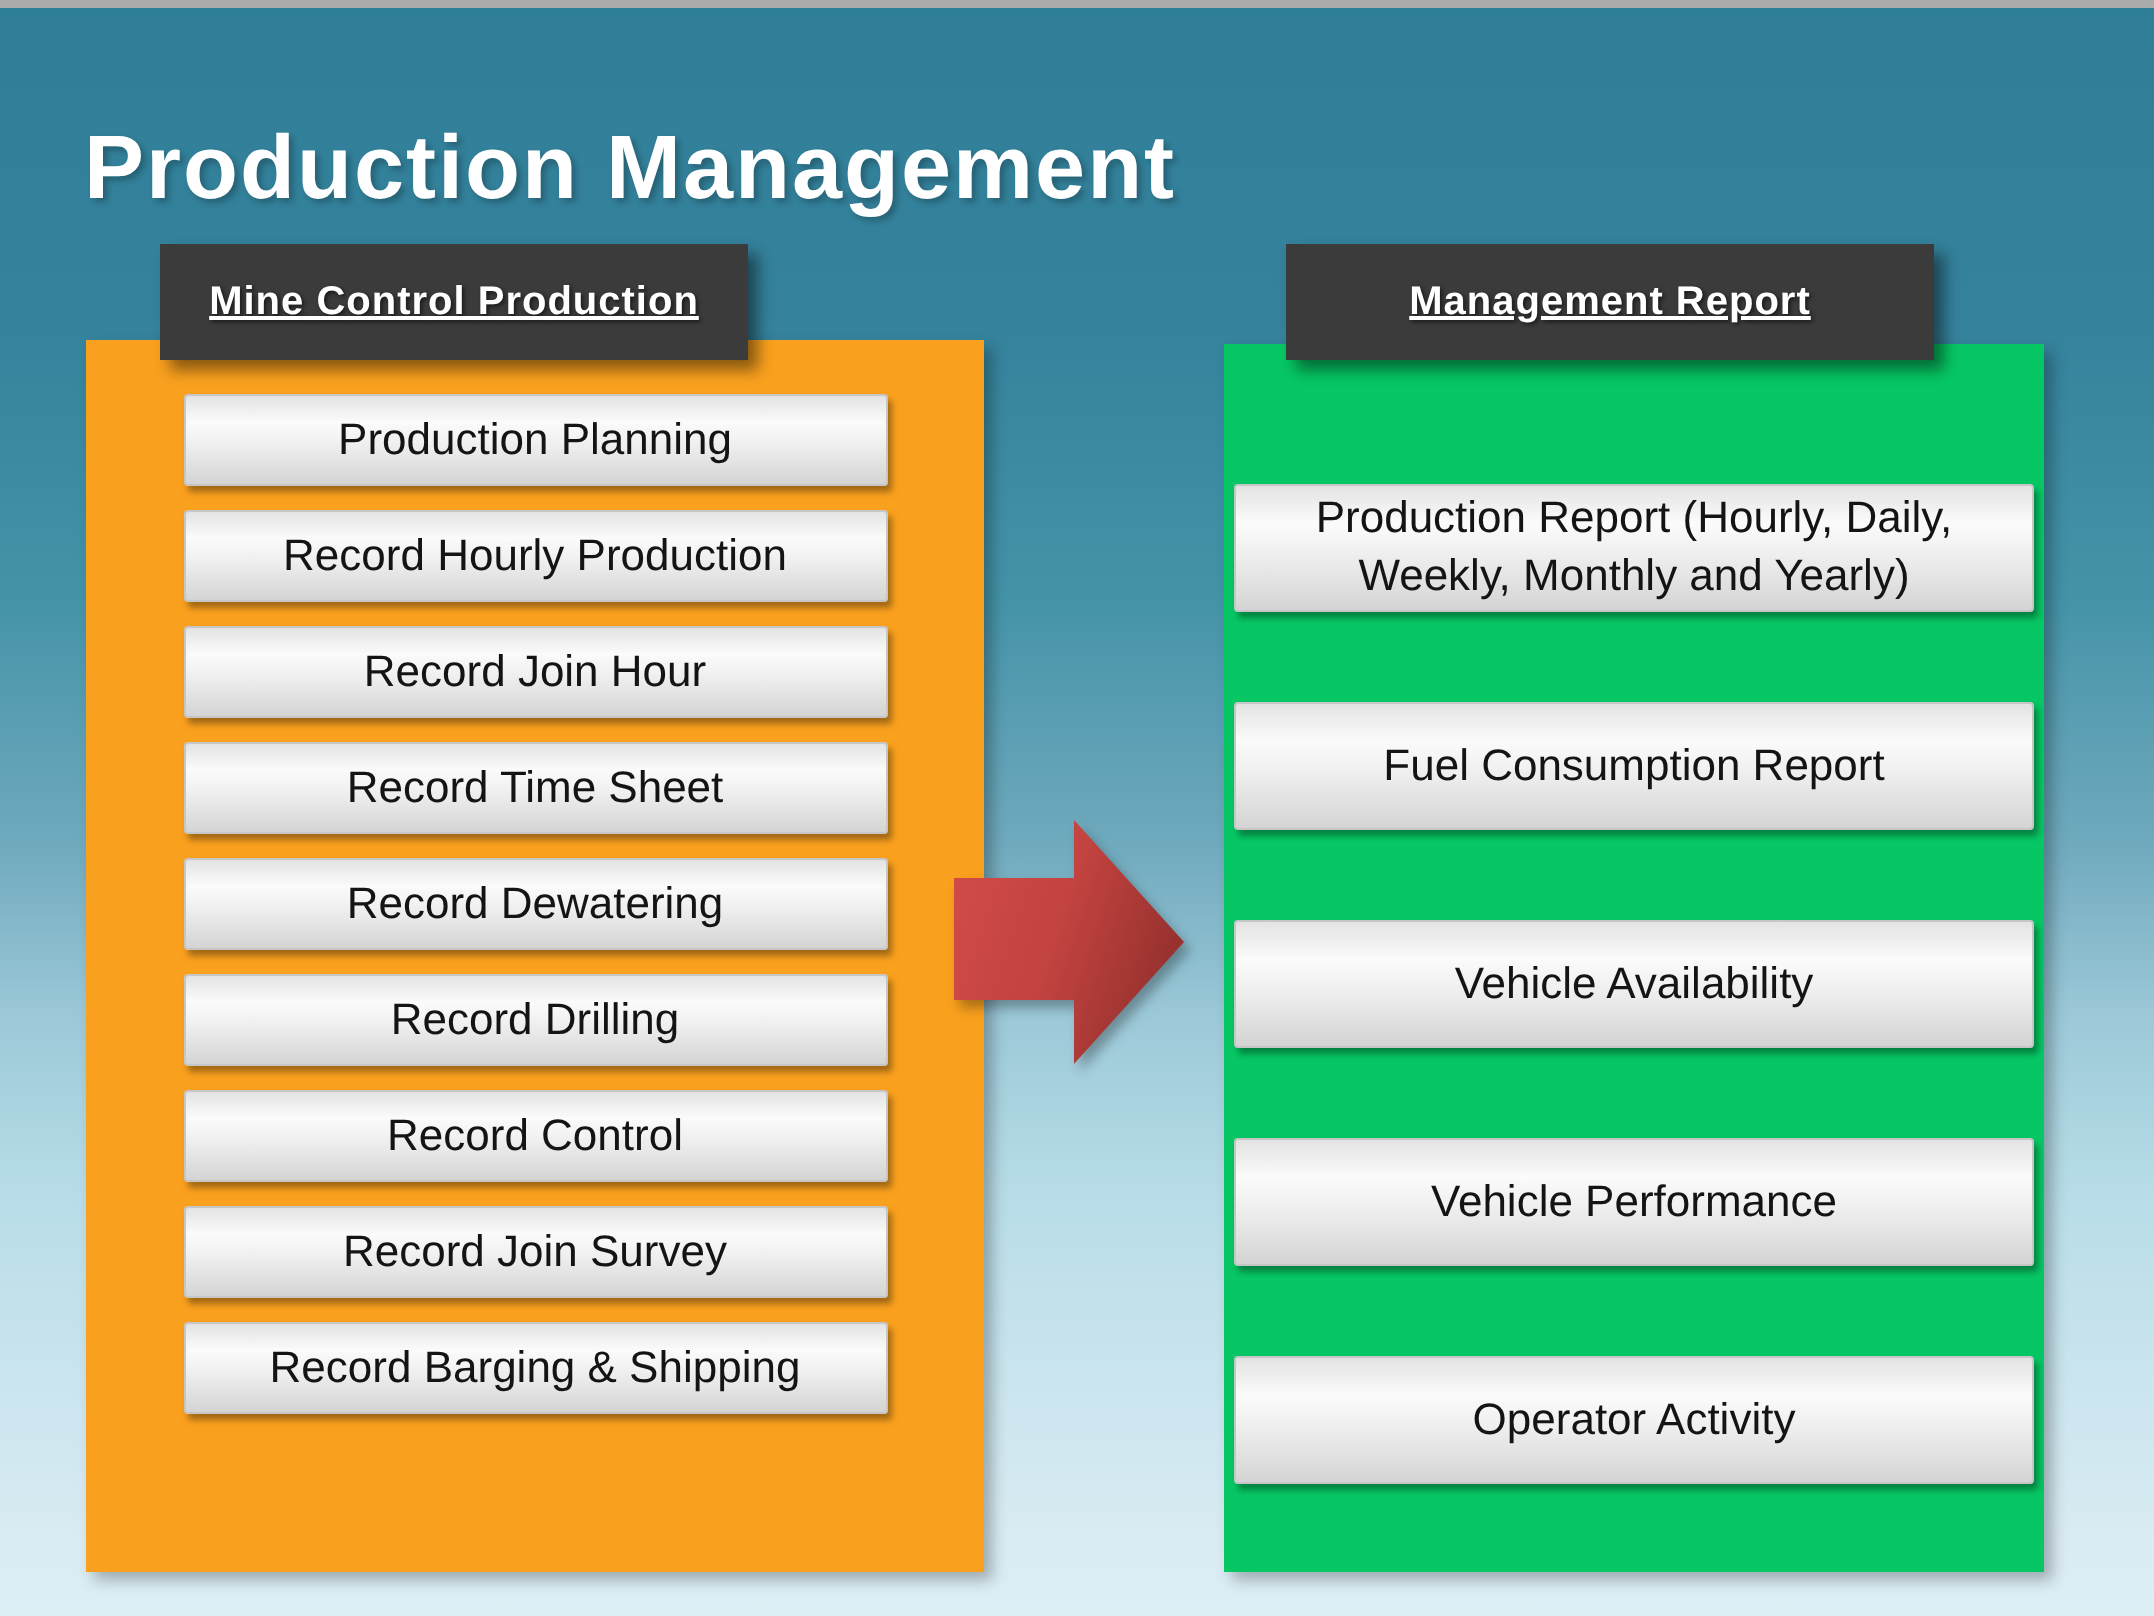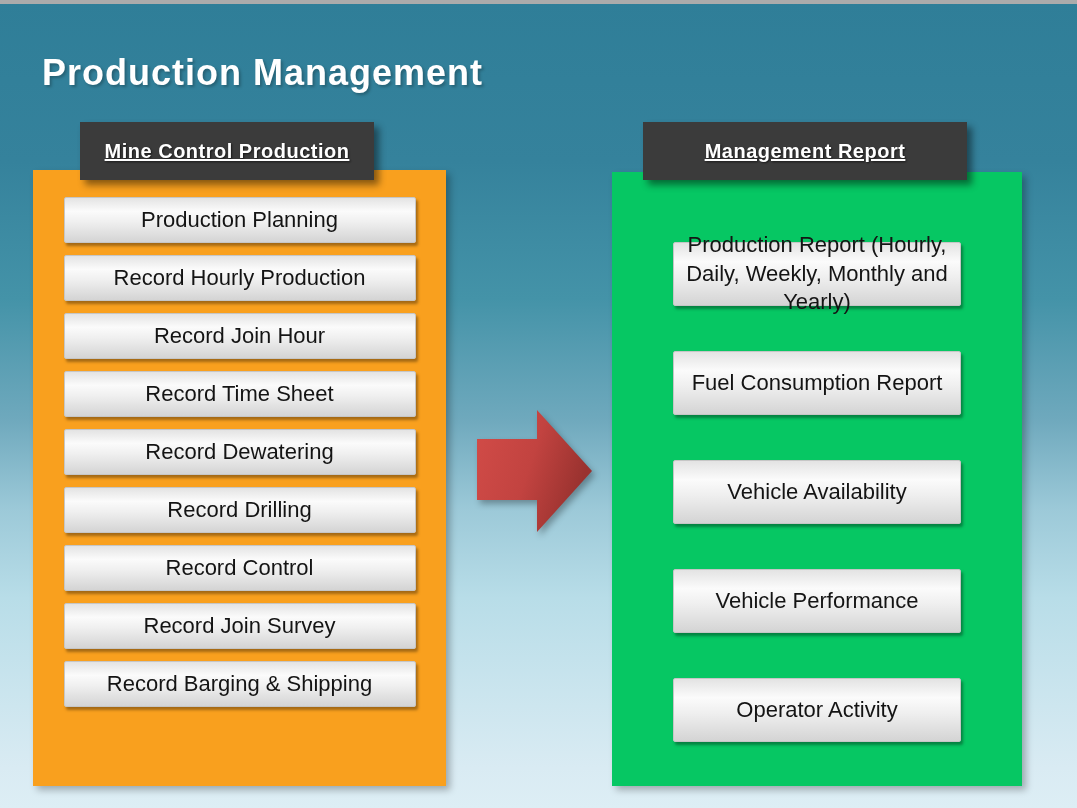--- a/index.html
+++ b/index.html
@@ -11,32 +11,33 @@
     background:linear-gradient(180deg,
       #2F7E98 0%, #35829C 20%, #4493A8 37%, #6FA9BD 52%,
       #9CC9D8 63%, #B8DDE8 74%, #D9EBF3 95%, #DDEEF5 100%);
   }
   .top-strip {
     position:absolute; left:0; top:0; width:1077px; height:4px;
     background:#ABABAB;
   }
   .slide-title {
     position:absolute; left:42px; top:28px;
-    font-size:36px; font-weight:bold; color:#ffffff;
+    font-size:45px; font-weight:bold; color:#ffffff;
     letter-spacing:1px;
     text-shadow:2px 2px 3px rgba(0,0,0,0.25);
     white-space:nowrap;
   }
   .panel {
     position:absolute;
     box-shadow:4px 4px 7px rgba(0,0,0,0.28);
   }
   .panel-left {
-    left:33px; top:170px; width:413px; height:616px;
+    left:43px; top:170px; width:413px; height:616px;
     background:#F9A01E;
+    padding-left:36px;
   }
   .panel-right {
     left:612px; top:172px; width:410px; height:614px;
     background:#06C763;
   }
   .col-header {
     position:absolute; top:122px; height:58px;
     background:#3B3B3B;
     box-shadow:5px 5px 7px rgba(0,0,0,0.45);
     display:flex; align-items:center; justify-content:center;
@@ -60,21 +61,21 @@
     border-radius:2px;
     box-shadow:2px 3px 3px rgba(0,0,0,0.35);
     display:flex; align-items:center; justify-content:center;
     text-align:center;
     color:#141414; font-size:22px; line-height:1.3;
     box-sizing:border-box;
     padding:0 10px;
     flex:0 0 auto;
   }
   .stack-left  .ui-btn { width:352px; height:46px; }
-  .stack-right .ui-btn { width:288px; height:64px; }
+  .stack-right .ui-btn { width:400px; height:64px; }
   .arrow-wrap {
     position:absolute; left:470px; top:405px; width:130px; height:135px;
     filter:drop-shadow(3px 4px 3px rgba(0,0,0,0.3));
     z-index:2;
   }
 </style>
 </head>
 <body>
 
 <div class="slide">

